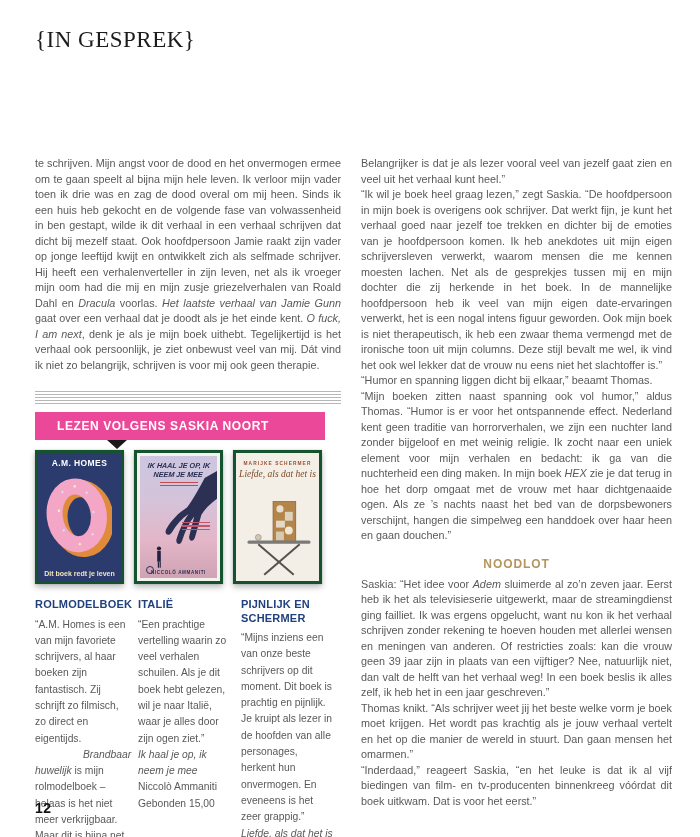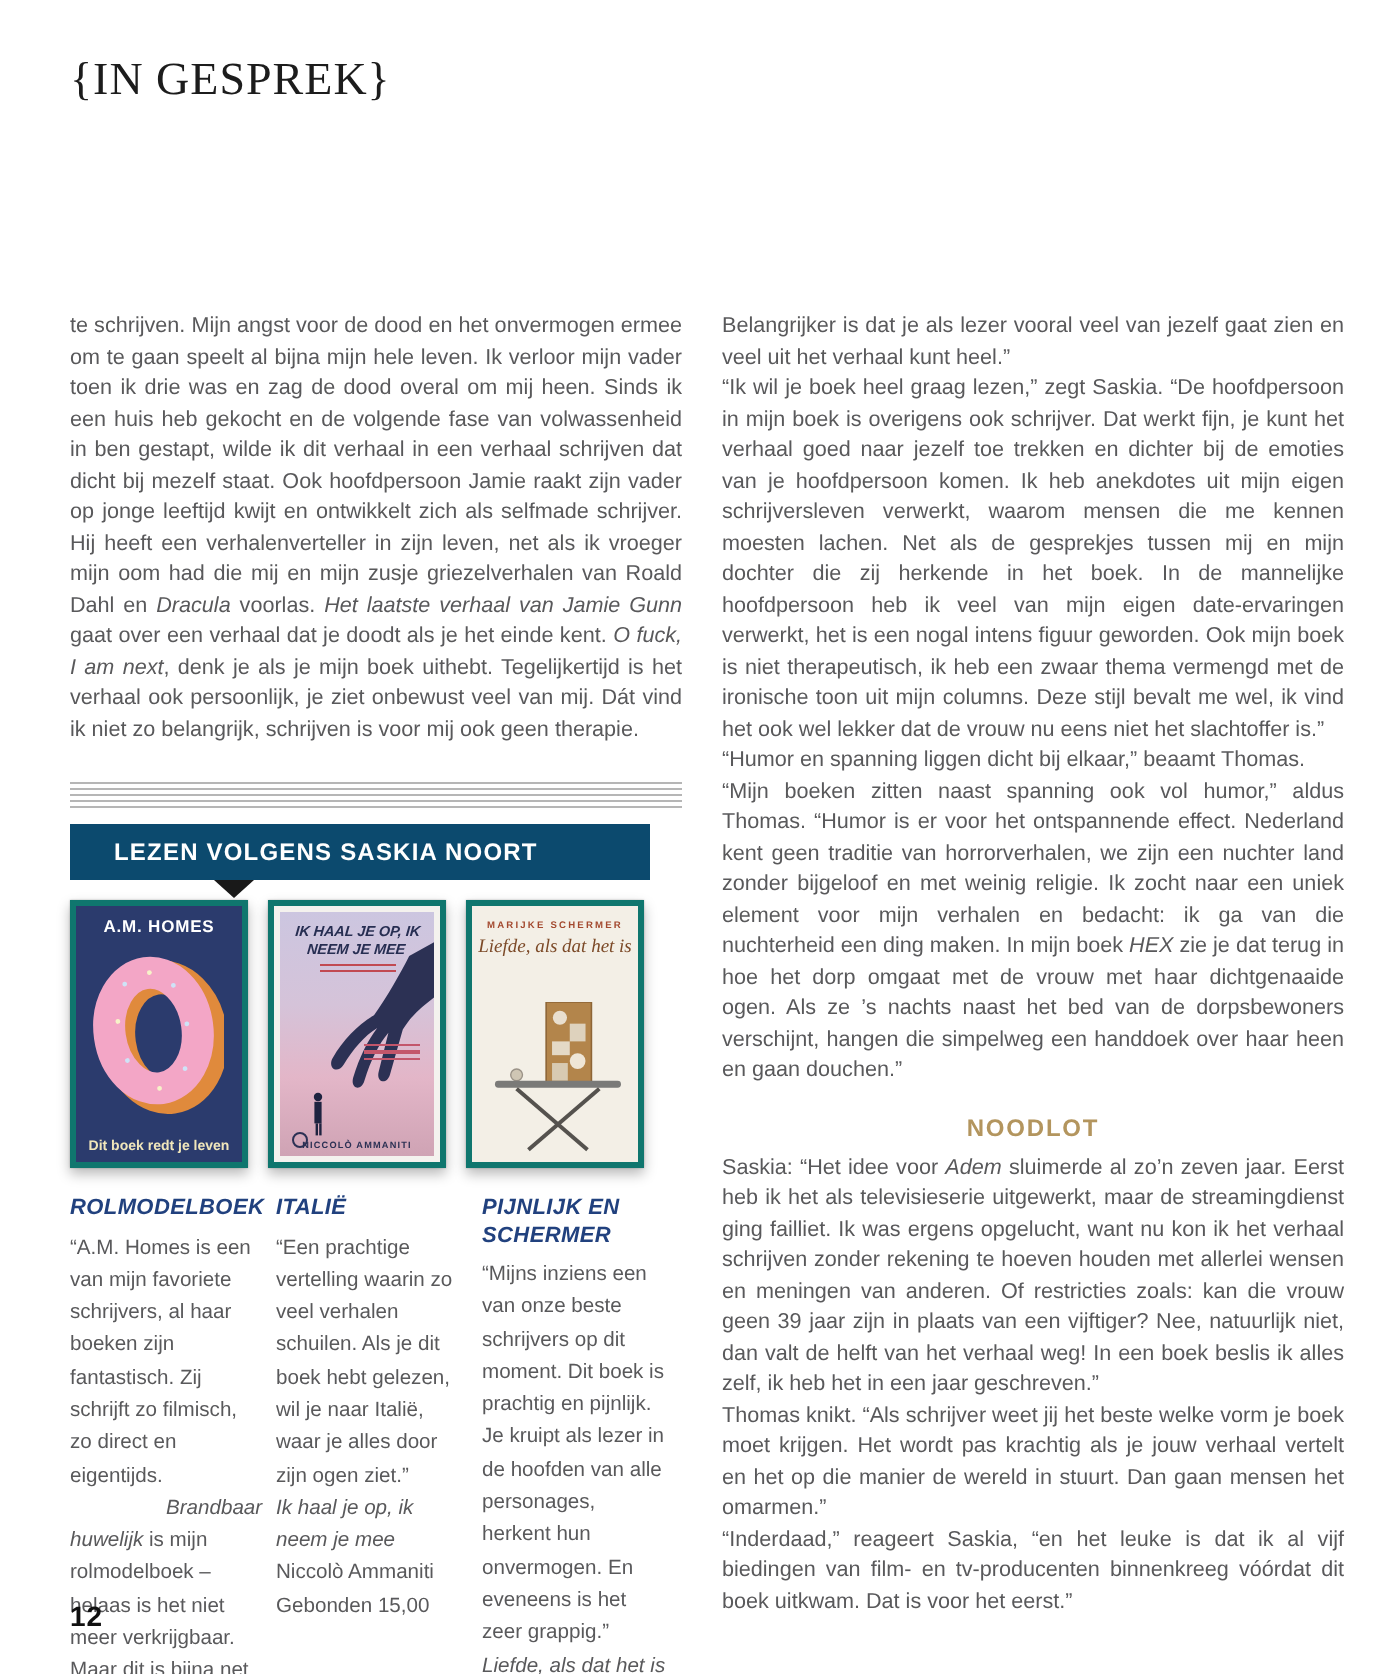--- a/index.html
+++ b/index.html
@@ -8,25 +8,25 @@
   .kicker { position:absolute; left:35px; top:27px; font-family:"Liberation Serif", serif; font-size:23px; color:#1c1c1c; letter-spacing:0.5px;text-align:center; }
 
   .columns { position:absolute; left:35px; top:156px; display:flex; gap:20px; }
   .col-left  { width:306px; }
   .col-right { width:311px; }
 
   p.body { font-size:10.8px; line-height:15.5px; color:#59595b; text-align:justify; margin:0; }
 
   
   .rules { margin-top:18px; height:13px; background:repeating-linear-gradient(to bottom, #b6b6b6 0 1px, transparent 1px 3px); }
-  .banner { margin-top:8px; position:relative; background:#0c4a6e; color:#ffffff; font-weight:700; font-size:12px; letter-spacing:0.6px; padding:7px 8px 7px 22px; width:calc(100% - 16px); box-sizing:border-box; }
+  .banner { margin-top:8px; position:relative; background:#ec4899; color:#ffffff; font-weight:700; font-size:12px; letter-spacing:0.6px; padding:7px 8px 7px 22px; width:calc(100% - 16px); box-sizing:border-box; }
   .banner::after { content:""; position:absolute; left:72px; top:100%; width:0; height:0; border-left:10px solid transparent; border-right:10px solid transparent; border-top:9px solid #191919; }
 
   .covers { display:flex; gap:10px; margin-top:10px; }
-  .book-card { width:89px; height:134px; background:#0f766e; box-shadow:0 3px 6px rgba(0,0,0,0.28), 0 0 1px rgba(0,0,0,0.25); padding:3px; box-sizing:border-box; }
+  .book-card { width:89px; height:134px; background:#14532d; box-shadow:0 3px 6px rgba(0,0,0,0.28), 0 0 1px rgba(0,0,0,0.25); padding:3px; box-sizing:border-box; }
   .cover { width:100%; height:100%; position:relative; overflow:hidden; }
 
   .cover1 { background:#2b3b6d; }
   .c1-top { color:#ffffff; font-weight:700; font-size:8.5px; letter-spacing:0.4px; text-align:center; margin-top:5px; }
   .c1-donut { position:absolute; top:21px; left:8px; width:66px; height:86px; }
   .c1-bottom { position:absolute; bottom:4px; left:0; right:0; text-align:center; color:#f0e6bb; font-size:7px; font-weight:700; }
 
   .cover2 { background:#f4f2ee; padding:3px; box-sizing:border-box; }
   .c2-art { width:100%; height:100%; position:relative; overflow:hidden; background:linear-gradient(180deg,#ccc6e0 0%,#d5c3d9 38%,#e3b6c8 68%,#cfa3b4 100%); }
   .c2-title { font-style:italic; font-weight:700; color:#272e52; font-size:7.2px; line-height:8.5px; text-align:center; margin-top:6px; transform:skewX(-5deg); }
@@ -39,21 +39,21 @@
   .c2-author { position:absolute; bottom:3px; left:0; right:0; text-align:center; font-size:4.6px; letter-spacing:0.6px; color:#2c3154; font-weight:700; }
   .c2-logo { position:absolute; left:6px; bottom:4px; width:6px; height:6px; border:1px solid #2c3154; border-radius:50%; }
 
   .cover3 { background:#f3efe6; }
   .c3-author { text-align:center; font-size:4.8px; letter-spacing:1.1px; color:#a3492f; margin-top:8px; font-weight:700; }
   .c3-title { font-family:"Liberation Serif", serif; font-style:italic; color:#7c4a28; font-size:9.5px; line-height:10.5px; text-align:center; margin-top:3px; }
   .c3-art { position:absolute; bottom:3px; left:0; width:100%; height:60%; }
 
   .reviews { display:flex; gap:11px; margin-top:2px; }
   .review { width:92px; }
-  .review h4 { color:#21417e; font-size:11px; line-height:13.5px; margin:12px 0 5px 0; font-weight:700; letter-spacing:0.2px;font-style:italic; }
+  .review h4 { color:#21417e; font-size:11px; line-height:13.5px; margin:12px 0 5px 0; font-weight:700; letter-spacing:0.2px; }
   .review p { font-size:10.3px; line-height:16.3px; color:#59595b; margin:0; }
   .review .rt { font-style:italic; }
 
   .noodlot { color:#b3955e; font-size:12px; letter-spacing:0.9px; margin:13px 0 6px 0; font-weight:700; font-family:"Liberation Sans", sans-serif;text-align:center; }
 
   .pagenum { position:absolute; left:35px; top:800px; font-size:14px; font-weight:700; color:#101010; letter-spacing:0.5px; }
 </style>
 </head>
 <body>
 

